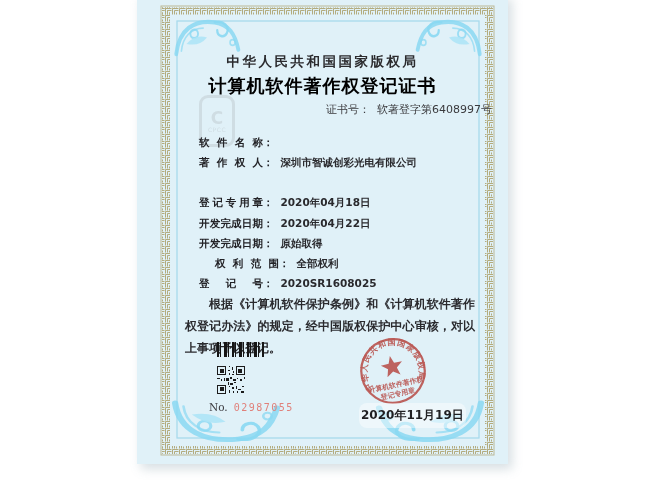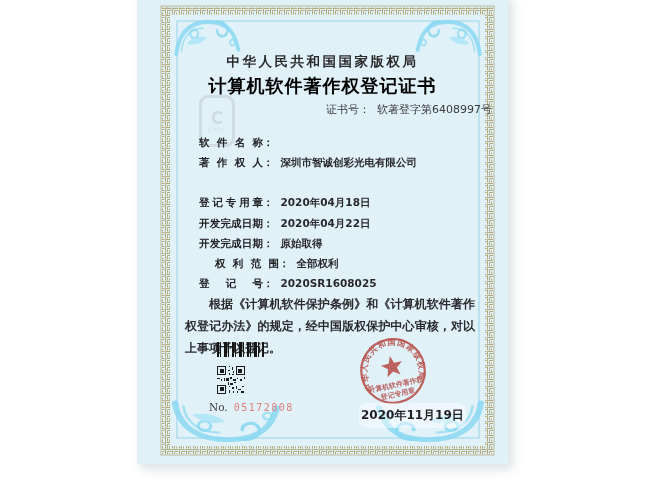--- a/index.html
+++ b/index.html
@@ -164,21 +164,21 @@
         <rect x="16" y="17" width="2" height="1"></rect>
           <rect x="19" y="15" width="1" height="1"></rect>
           <rect x="15" y="19" width="1" height="1"></rect>
         <rect x="9" y="18" width="1" height="2"></rect>
           <rect x="12" y="19" width="1" height="1"></rect>
           <rect x="18" y="19" width="2" height="1"></rect>
       </g>
     </svg>
 
     <div class="serial">
-      <span class="no">No.</span><span class="num">05172808</span>
+      <span class="no">No.</span><span class="num">02987055</span>
     </div>
 
     <svg class="seal" viewBox="0 0 86 86" xmlns="http://www.w3.org/2000/svg">
       <defs>
         <path id="sealArc" d="M19.9,53.8 A25.5,25.5 0 1 1 66.1,53.8" fill="none"></path>
       </defs>
       <circle cx="43" cy="43" r="31" fill="none" stroke="#cf4a42" stroke-width="2.2" opacity=".92"></circle>
       <polygon points="43,28 40.3,35.3 32.5,35.6 38.6,40.4 36.5,47.9 43,43.6 49.5,47.9 47.4,40.4 53.5,35.6 45.7,35.3" fill="#cf4a42" opacity=".92"></polygon>
       <text font-size="8" fill="#cf4a42" letter-spacing="1" font-weight="bold" opacity=".92">
         <textPath href="#sealArc" startOffset="50%" text-anchor="middle">中华人民共和国国家版权局</textPath>

